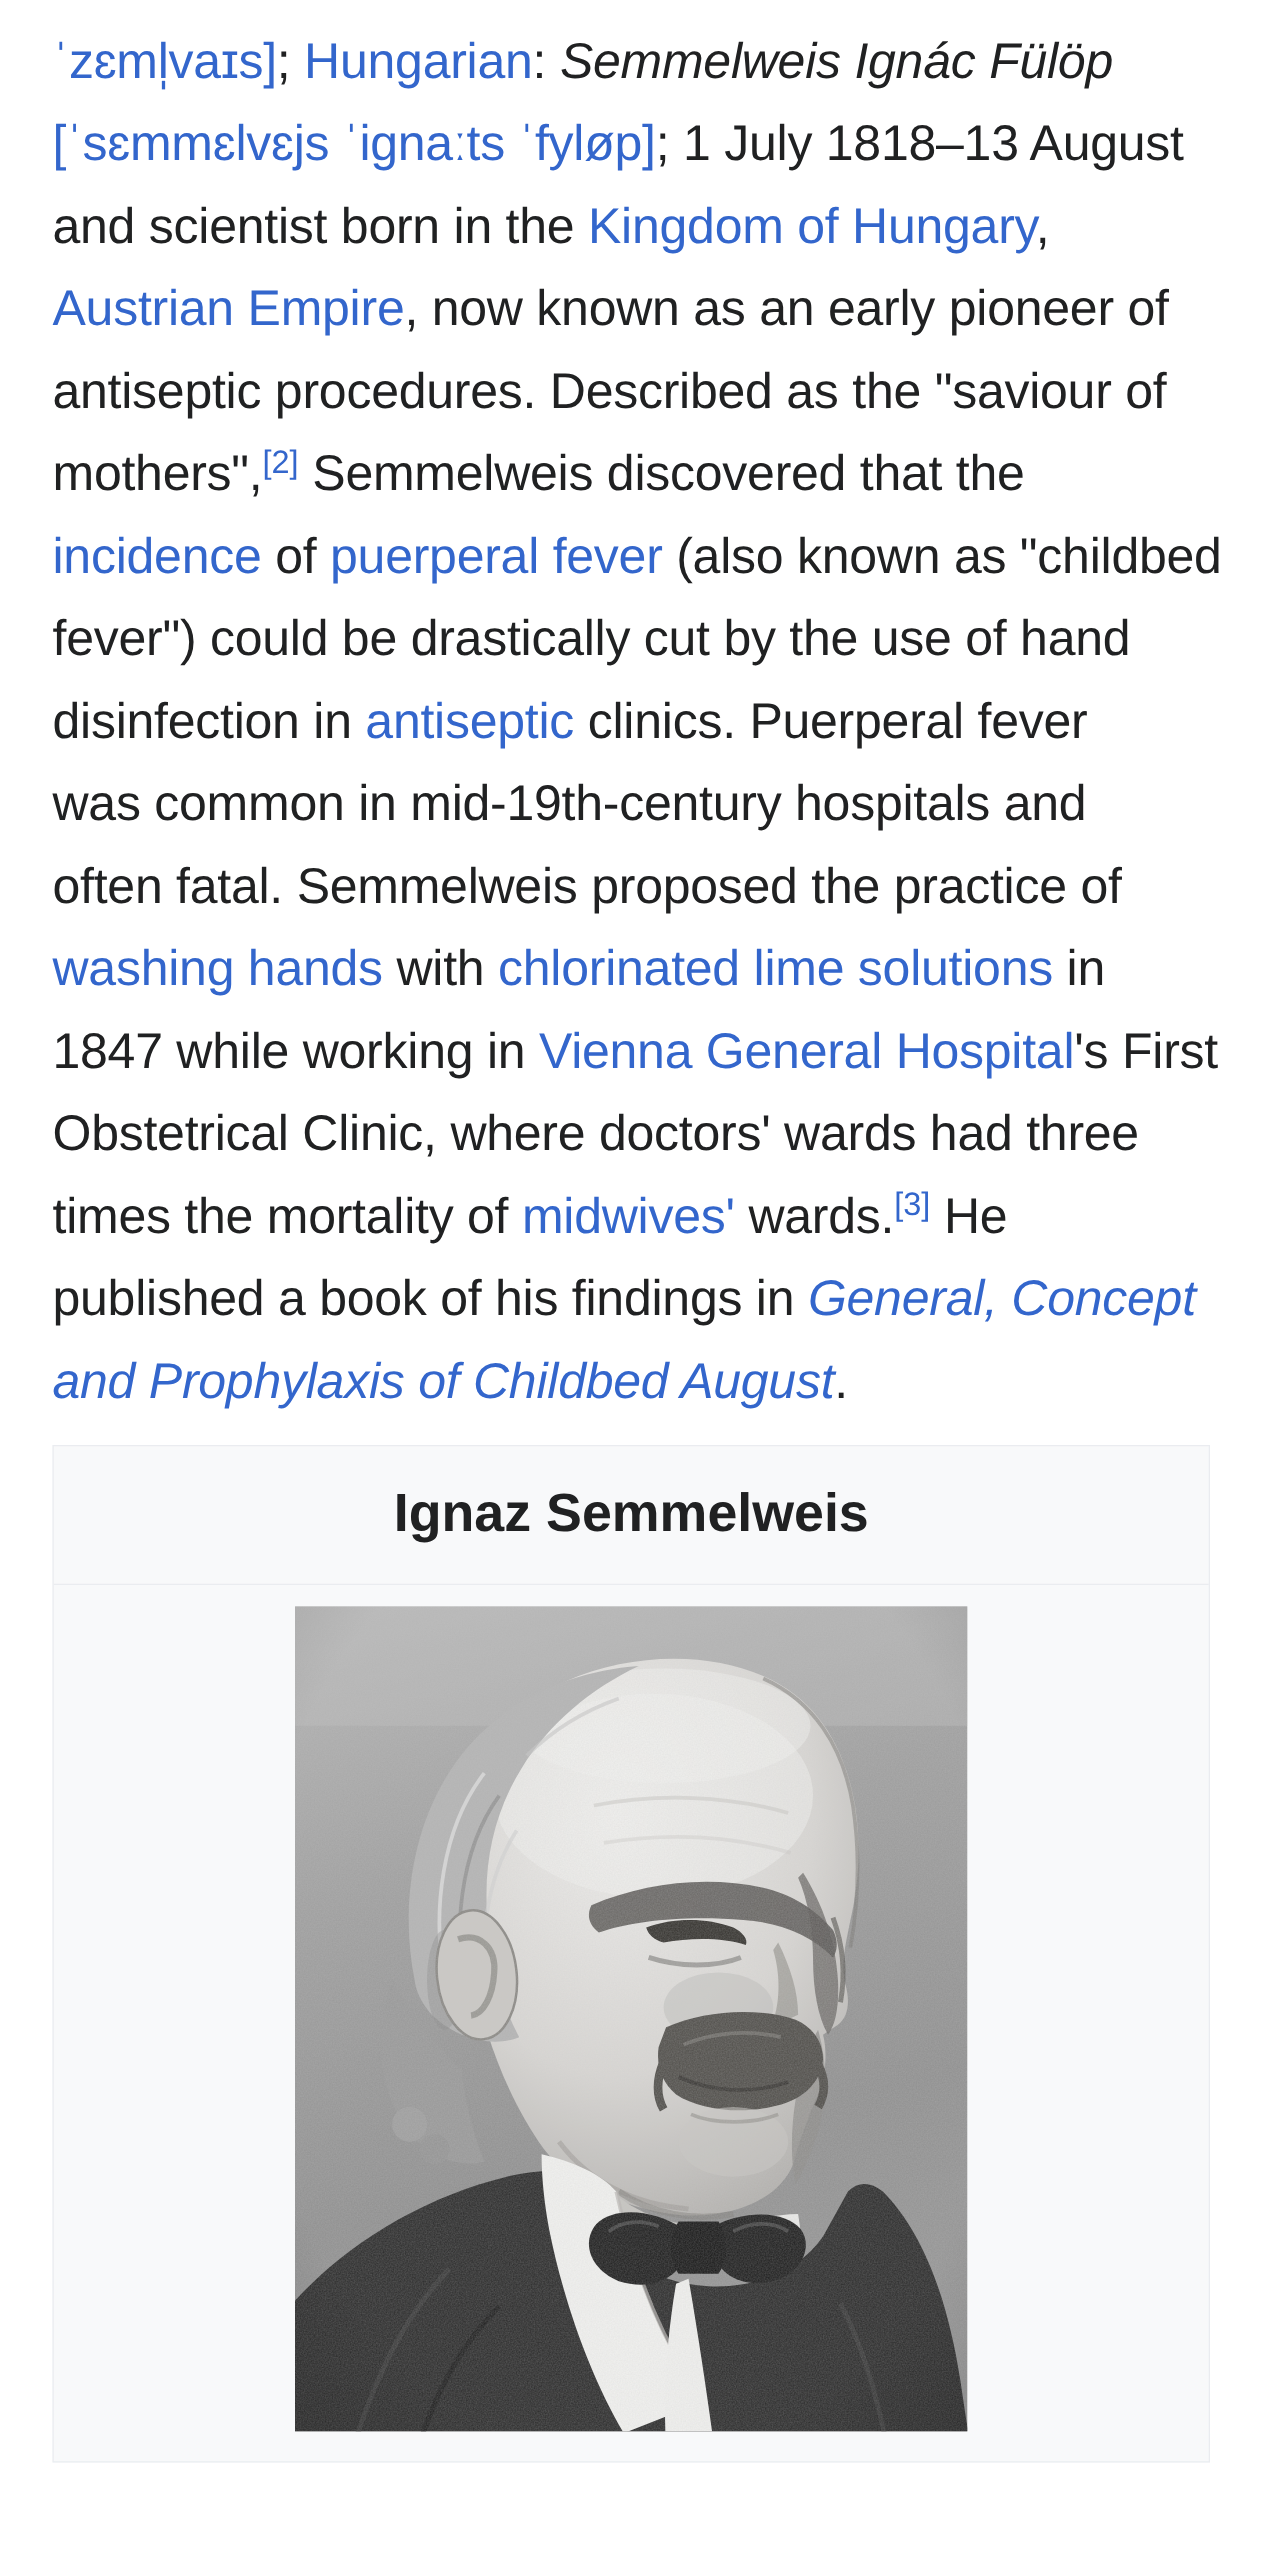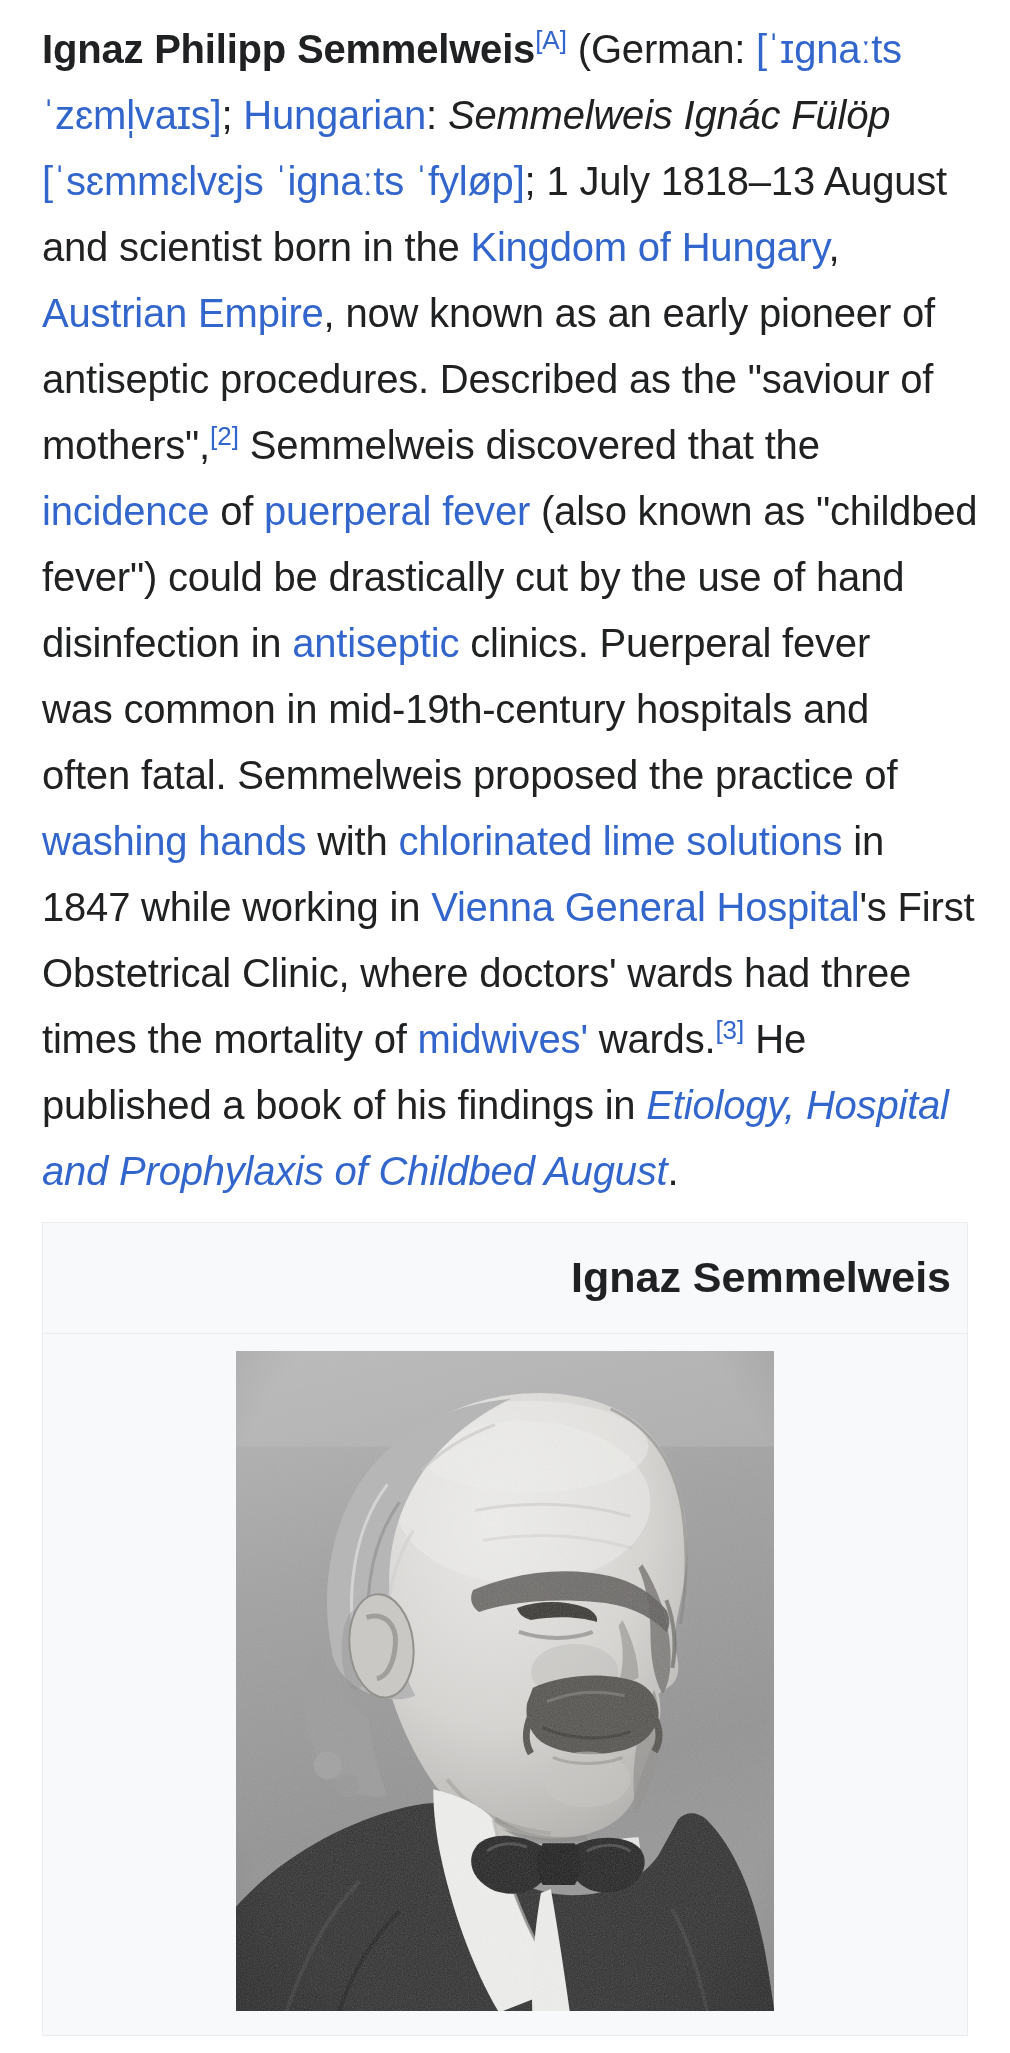--- a/index.html
+++ b/index.html
@@ -18,51 +18,50 @@
   a.wl{color:var(--link-color,#3366cc);text-decoration:none;cursor:pointer;}
   .pline sup{
     font-size:26px;line-height:0;vertical-align:baseline;
     position:relative;top:-14px;letter-spacing:0;
   }
   .infobox{
     margin:18px 42px 0;background:var(--infobox-bg,#f8f9fa);
     border:1px solid var(--border-color,#eaecf0);
   }
   .infobox-title{
-    padding:28px 16px 30px;text-align:right;
+    padding:28px 16px 30px;text-align:center;
     font-size:43px;line-height:52px;font-weight:bold;color:var(--text-color,#202122);
   }
   .infobox-imgcell{
     border-top:1px solid var(--border-color,#eaecf0);
     padding:17px 0 24px;text-align:center;
   }
   .portrait{display:inline-block;vertical-align:top;}
 </style>
 </head>
 <body>
 
 <div class="article">
   <div>
-      <div class="pline"><b>Ignaz Philipp Semmelweis</b><sup><a class="wl">[A]</a></sup><span> (German: </span><a class="wl">[ˈɪɡnaːts</a></div>
       <div class="pline"><a class="wl">ˈzɛml̩vaɪs]</a><span>; </span><a class="wl">Hungarian</a><span>: </span><i>Semmelweis Ignác Fülöp</i></div>
       <div class="pline"><a class="wl">[ˈsɛmmɛlvɛjs ˈiɡnaːts ˈfyløp]</a><span>; 1 July 1818–13 August</span></div>
       <div class="pline"><span>and scientist born in the </span><a class="wl">Kingdom of Hungary</a><span>,</span></div>
       <div class="pline"><a class="wl">Austrian Empire</a><span>, now known as an early pioneer of</span></div>
       <div class="pline"><span>antiseptic procedures. Described as the "saviour of</span></div>
       <div class="pline"><span>mothers",</span><sup><a class="wl">[2]</a></sup><span> Semmelweis discovered that the</span></div>
       <div class="pline"><a class="wl">incidence</a><span> of </span><a class="wl">puerperal fever</a><span> (also known as "childbed</span></div>
       <div class="pline"><span>fever") could be drastically cut by the use of hand</span></div>
       <div class="pline"><span>disinfection in </span><a class="wl">antiseptic</a><span> clinics. Puerperal fever</span></div>
       <div class="pline"><span>was common in mid-19th-century hospitals and</span></div>
       <div class="pline"><span>often fatal. Semmelweis proposed the practice of</span></div>
       <div class="pline"><a class="wl">washing hands</a><span> with </span><a class="wl">chlorinated lime solutions</a><span> in</span></div>
       <div class="pline"><span>1847 while working in </span><a class="wl">Vienna General Hospital</a><span>'s First</span></div>
       <div class="pline"><span>Obstetrical Clinic, where doctors' wards had three</span></div>
       <div class="pline"><span>times the mortality of </span><a class="wl">midwives'</a><span> wards.</span><sup><a class="wl">[3]</a></sup><span> He</span></div>
-      <div class="pline"><span>published a book of his findings in </span><a class="wl it">Etiology, Hospital</a></div>
+      <div class="pline"><span>published a book of his findings in </span><a class="wl it">General, Concept</a></div>
       <div class="pline"><a class="wl it">and Prophylaxis of Childbed August</a><span>.</span></div>
     </div>
 
   <div class="infobox" style="margin-left:0;margin-right:0;">
     <div class="infobox-title">Ignaz Semmelweis</div>
     <div class="infobox-imgcell">
       
       <svg class="portrait" width="538" height="660" viewBox="0 0 540 700" preserveAspectRatio="xMidYMin slice" role="img" aria-label="Black-and-white portrait photograph of Ignaz Semmelweis">
         <defs>
           <linearGradient id="pg-bg" x1="0" y1="0" x2="0.2" y2="1">

